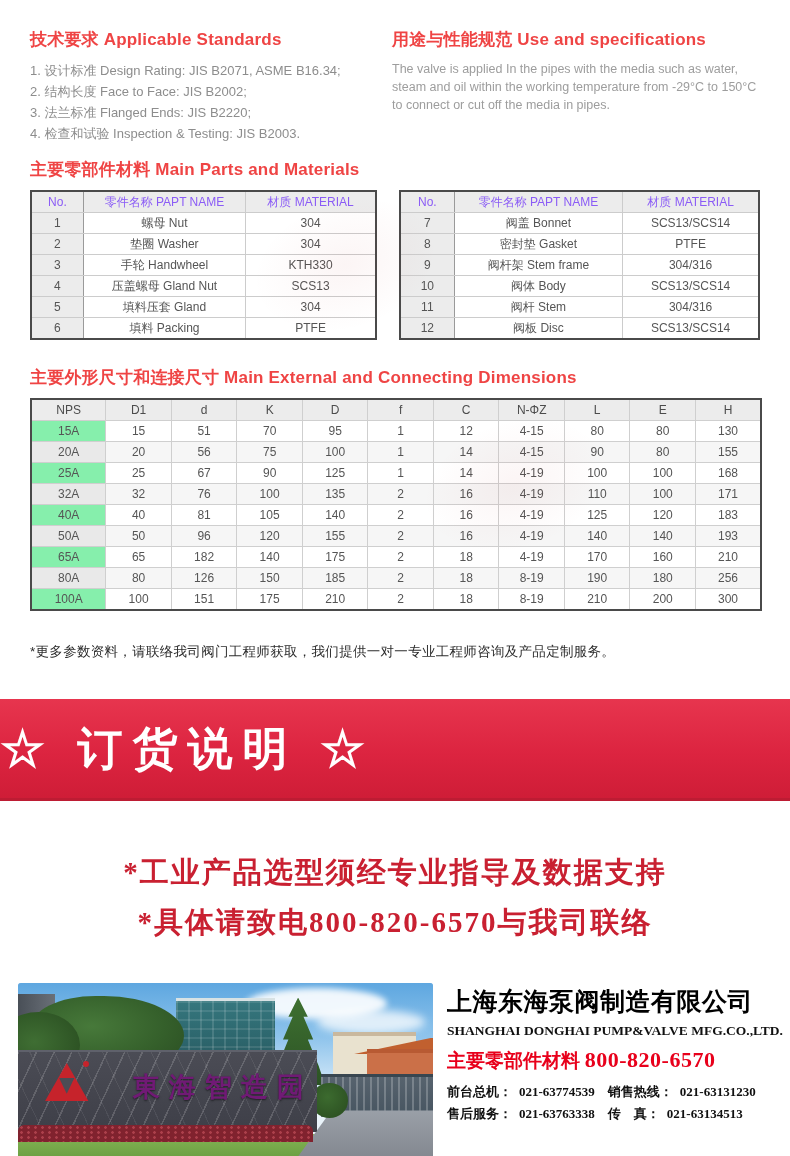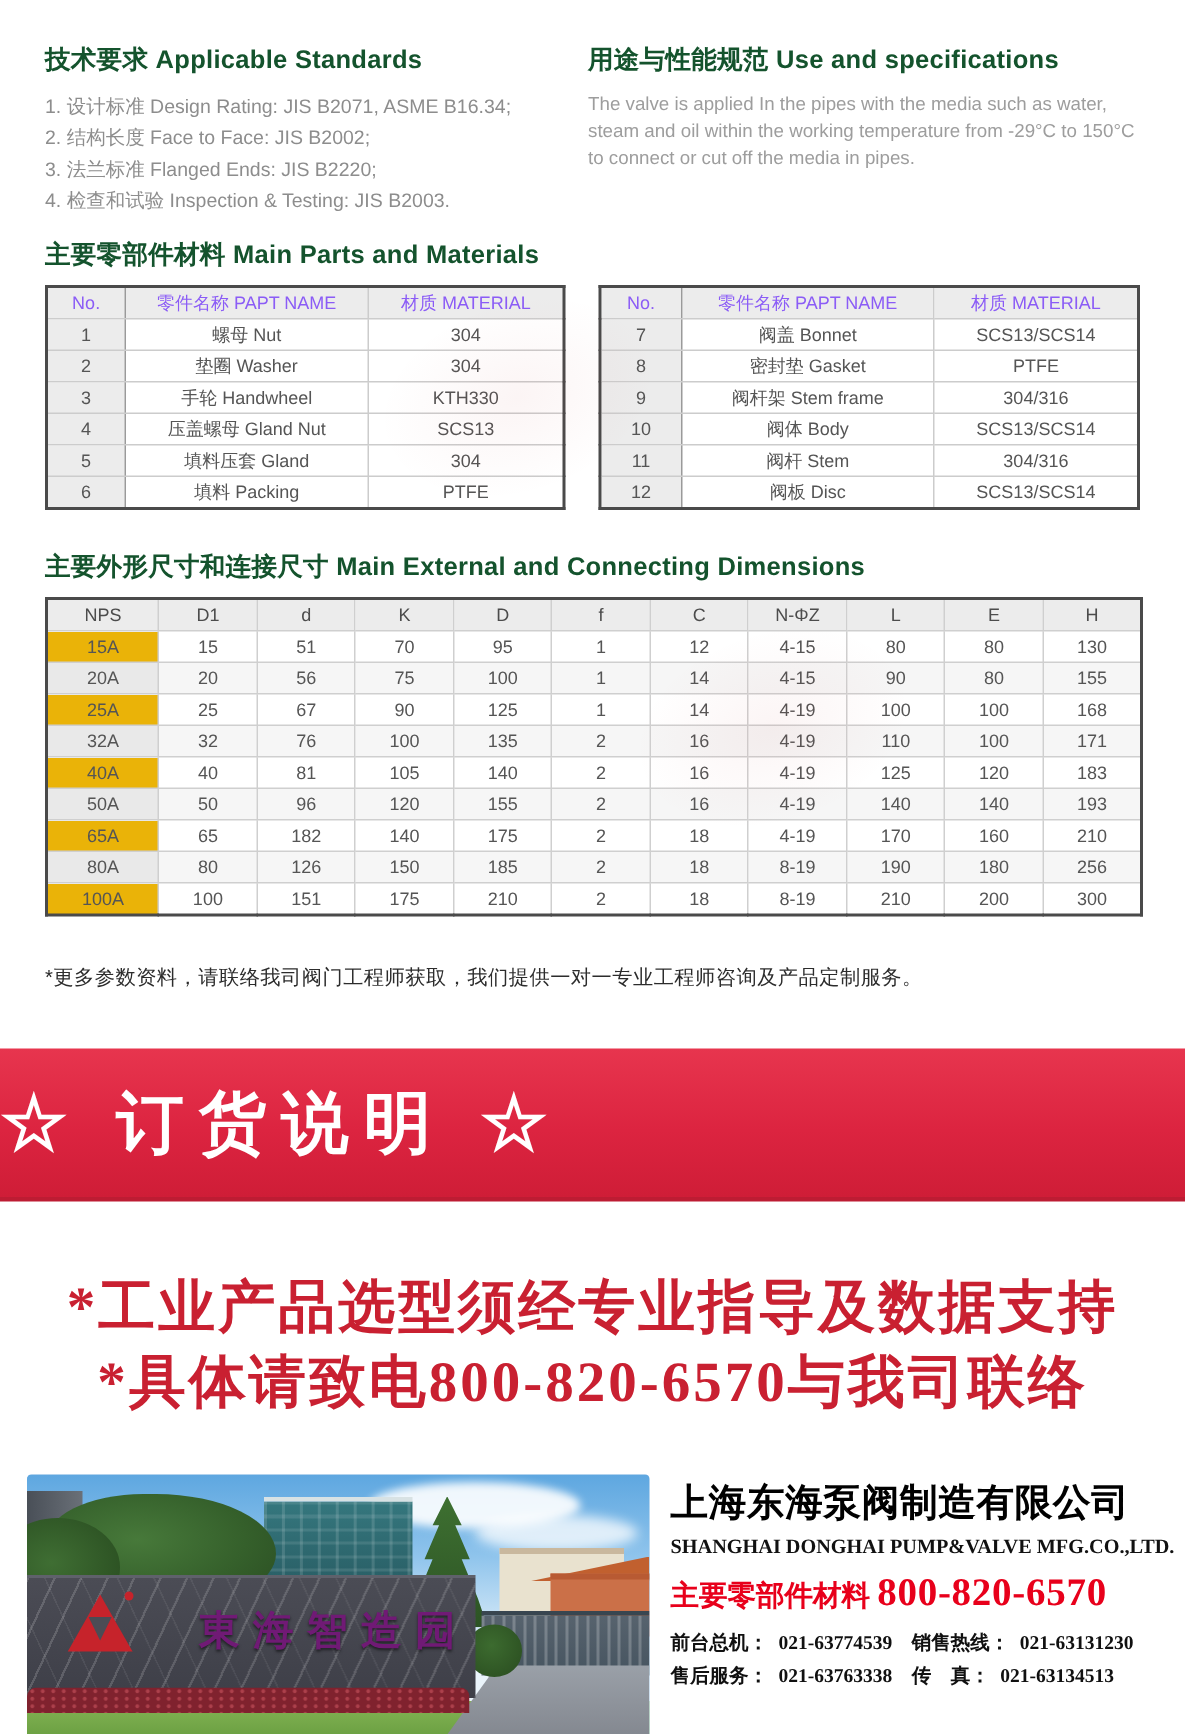--- a/index.html
+++ b/index.html
@@ -1,21 +1,21 @@
 <!DOCTYPE html>
 <html><head>
 <meta charset="utf-8">
 <style>
   html,body{margin:0;padding:0;background:#fff;}
   .page{position:relative;width:790px;height:1156px;background:#fff;overflow:hidden;
         font-family:"Liberation Sans",sans-serif;color:#333;}
   .pad{padding:28px 30px 0 30px;position:relative;}
 
   
-  .sec-title{font-size:17px;font-weight:bold;color:#14532d;margin:0 0 9px 0;letter-spacing:.2px;}
+  .sec-title{font-size:17px;font-weight:bold;color:#ef4444;margin:0 0 9px 0;letter-spacing:.2px;}
 
   
   .top-row{display:flex;gap:14px;margin-bottom:14px;}
   .std-col{width:348px;flex:none;}
   .spec-col{flex:1;}
   .std-list{list-style:none;margin:0;padding:0;font-size:13px;color:#8d8d8d;line-height:21px;}
   .spec-zh{margin:0 0 2px 0;font-size:13px;color:#8d8d8d;line-height:19px;}
   .spec-en{margin:0;font-size:12.5px;color:#9d9d9d;line-height:18px;}
 
   
@@ -28,42 +28,42 @@
      overflow:hidden;white-space:nowrap;}
   .parts-table th{background:#ececec;color:#8b5cf6;}
   .parts-table td:first-child{background:#ececec;}
   .parts-table th:first-child,.parts-table td:first-child{border-right:1px solid #9a9a9a;width:13%;}
   .parts-table th:nth-child(2){width:45%;}
 
   .dim-table{width:732px;border:2px solid #4a4a4a;margin-bottom:0;}
   .dim-table th,.dim-table td{border:1px solid #cfcfcf;height:20px;padding:0 2px;font-weight:normal;
      overflow:hidden;white-space:nowrap;}
   .dim-table th{background:#ececec;color:#4c4c4c;}
-  .dim-table td:first-child{background:#eab308;}
+  .dim-table td:first-child{background:#86efac;}
   .dim-table th:first-child{width:9.5%;}
   .dim-table tbody tr:nth-child(even) td{background:#f6f6f6;}
   .dim-table tbody tr:nth-child(even) td:first-child{background:#e9e9e9;}
 
   .note-line{margin:32px 0 0 0;font-size:13.5px;color:#2c2c2c;letter-spacing:.3px;}
 
   
   .wm{position:absolute;width:190px;height:130px;opacity:.05;pointer-events:none;
       background:radial-gradient(ellipse at center,#b33 0%,transparent 70%);transform:rotate(-18deg);}
   .wm1{left:250px;top:200px;}
   .wm2{left:420px;top:420px;}
 
   
   .banner{margin-top:38px;height:99px;display:flex;align-items:center;justify-content:flex-start;
      background:linear-gradient(180deg,#e7354e 0%,#dc2440 55%,#cf1d37 100%);
      border-bottom:3px solid #bd1c33;}
   .banner-text{color:#fff;font-size:45px;font-weight:bold;letter-spacing:10px;}
 
   
   .notice{margin-top:46px;text-align:center;font-family:"Liberation Serif",serif;font-weight:bold;
-     font-size:38px;color:#c92031;line-height:50px;letter-spacing:2px;}
+     font-size:29px;color:#c92031;line-height:50px;letter-spacing:2px;}
 
   
   .footer{margin-top:36px;display:flex;gap:14px;padding:0 18px;}
   .photo{position:relative;width:415px;height:182px;flex:none;overflow:hidden;border-radius:3px;background:#9cc4e8;}
   .photo *{position:absolute;}
   .ph-sky{inset:0;background:linear-gradient(180deg,#5ea7e0 0%,#8fc4ec 30%,#cfe6f7 55%,#eaf4fb 72%);}
   .ph-cloud1{left:55%;top:3%;width:34%;height:17%;background:#fff;border-radius:50%;filter:blur(3px);opacity:.9;}
   .ph-cloud2{left:72%;top:15%;width:26%;height:13%;background:#fff;border-radius:50%;filter:blur(4px);opacity:.75;}
   .ph-bldg-dark{left:0;top:6%;width:9%;height:36%;background:linear-gradient(90deg,#494f57,#6a7078);}
   .ph-bldg-glass{left:38%;top:8%;width:24%;height:31%;border-top:3px solid #d8e2e4;
@@ -99,21 +99,21 @@
      text-align:right;text-shadow:0 1px 2px rgba(0,0,0,.55);font-family:"Liberation Sans",sans-serif;}
   .ph-flowers{left:0;top:78%;width:71%;height:9.5%;background-color:#80222e;border-radius:6px 6px 0 0;
      background-image:radial-gradient(circle,rgba(255,120,130,.35) 1px,transparent 1.6px);background-size:7px 5px;}
 
   .company{flex:1;padding-top:2px;min-width:0;}
   .company-zh{font-size:25px;font-weight:bold;color:#000;letter-spacing:.5px;white-space:nowrap;}
   .company-en{font-family:"Liberation Serif",serif;font-size:13.5px;font-weight:bold;color:#111;
      margin-top:5px;white-space:nowrap;}
   .hotline{font-family:"Liberation Serif",serif;font-weight:bold;color:#e8001b;margin:8px 0 7px 0;
      font-size:19px;white-space:nowrap;}
-  .hotline .num{font-size:26px;letter-spacing:.5px;}
+  .hotline .num{font-size:22px;letter-spacing:.5px;}
   .contact-line{font-family:"Liberation Serif",serif;font-weight:bold;font-size:13px;color:#101010;
      line-height:21.5px;white-space:nowrap;}
   .c-label{margin-right:7px;}
   .c-value + .c-label{margin-left:13px;}
 </style>
 </head>
 <body>
 
 <div class="page">
   <div class="pad">

